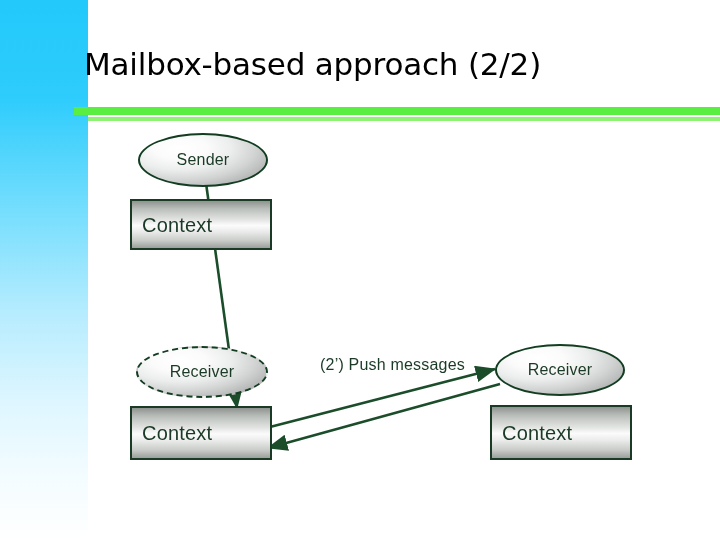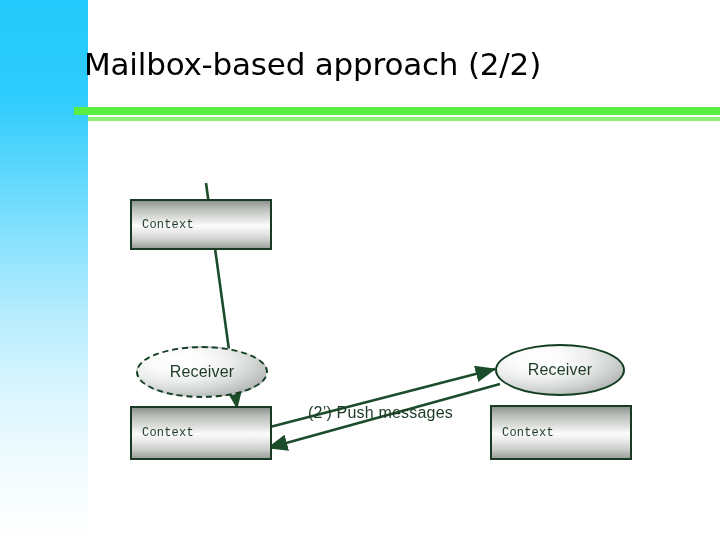--- a/index.html
+++ b/index.html
@@ -98,25 +98,24 @@
         #fbfbfb 52%,
         #e9eae9 66%,
         #c9ccc9 84%,
         #9ca09c 100%);
   }
   .node-box > span {
     position: absolute;
     left: 10px;
     top: 50%;
     transform: translateY(-50%);
-    font-size: 12px;
+    font-size: 20px;
     color: #1b3a26;
     letter-spacing: 0.2px;
     white-space: nowrap;
-    font-family: Liberation Mono, monospace;
   }
 
   #mb-box {
     position: absolute;
     background: #fb0000;
     border: 2px solid #9b9b9b;
     box-sizing: border-box;
   }
   #mb-box > span {
     position: absolute;
@@ -166,33 +165,36 @@
       </marker>
     </defs>
 
     <line x1="206" y1="183" x2="237" y2="408" stroke="#1b4d2b" stroke-width="2.6" marker-end="url(#ah)"></line>
 
     <line x1="266" y1="428" x2="495" y2="369" stroke="#1b4d2b" stroke-width="2.6" marker-end="url(#ah)"></line>
 
     <line x1="500" y1="384" x2="268" y2="448" stroke="#1b4d2b" stroke-width="2.6" marker-end="url(#ah)"></line>
   </svg>
 
+  <div class="node-ellipse" style="left:138px; top:133px; width:130px; height:54px;">
+    <span>Sender</span>
+  </div>
   <div class="node-box" style="left:130px; top:199px; width:142px; height:51px;">
     <span>Context</span>
   </div>
 
   <div class="node-ellipse dashed" style="left:136px; top:346px; width:132px; height:52px;">
     <span>Receiver</span>
   </div>
   <div class="node-box" style="left:130px; top:406px; width:142px; height:54px;">
     <span>Context</span>
   </div>
 
   <div class="node-ellipse" style="left:495px; top:344px; width:130px; height:52px;">
     <span>Receiver</span>
   </div>
   <div class="node-box" style="left:490px; top:405px; width:142px; height:55px;">
     <span>Context</span>
   </div>
 
-  <div class="conn-label" style="left:308px; top:356px;margin-top:48px;">(2’) Push messages</div>
+  <div class="conn-label" style="left:320px; top:356px;">(2’) Push messages</div>
 
 </div>
 
 </body></html>

